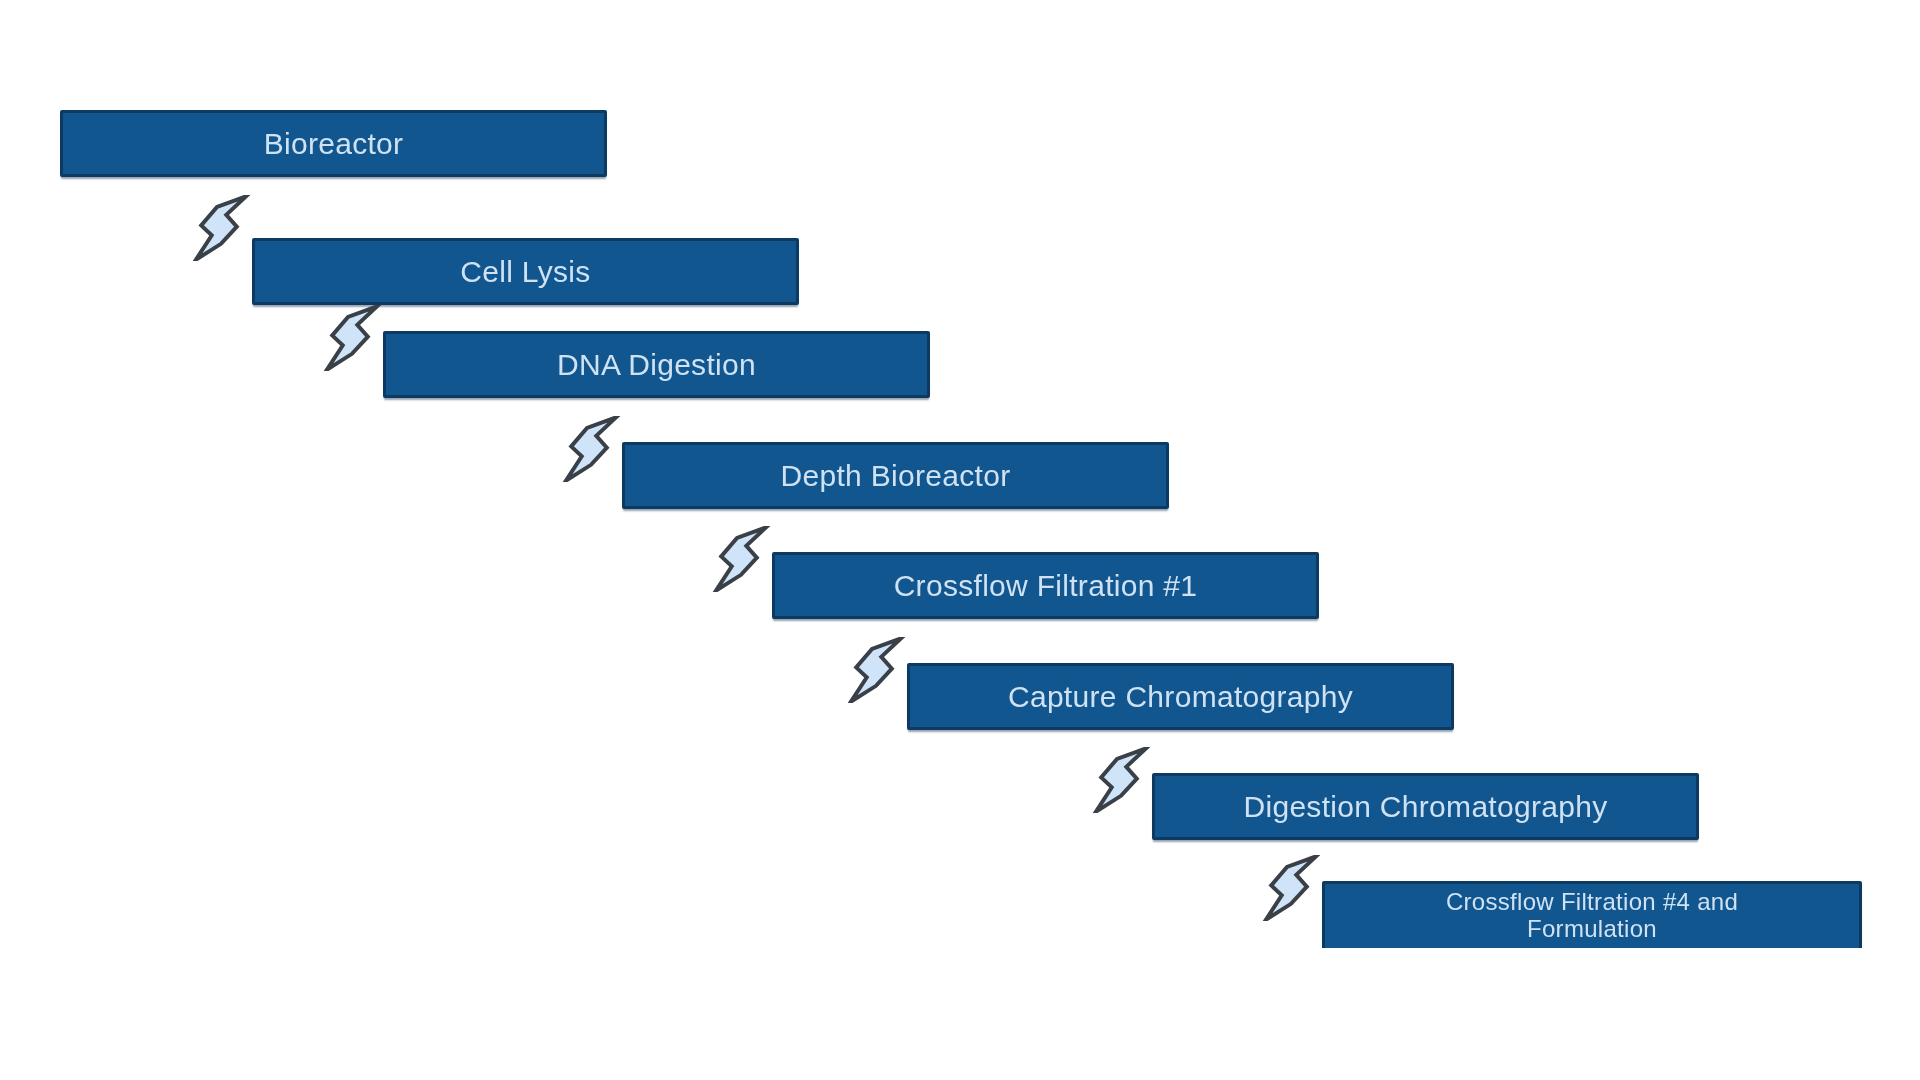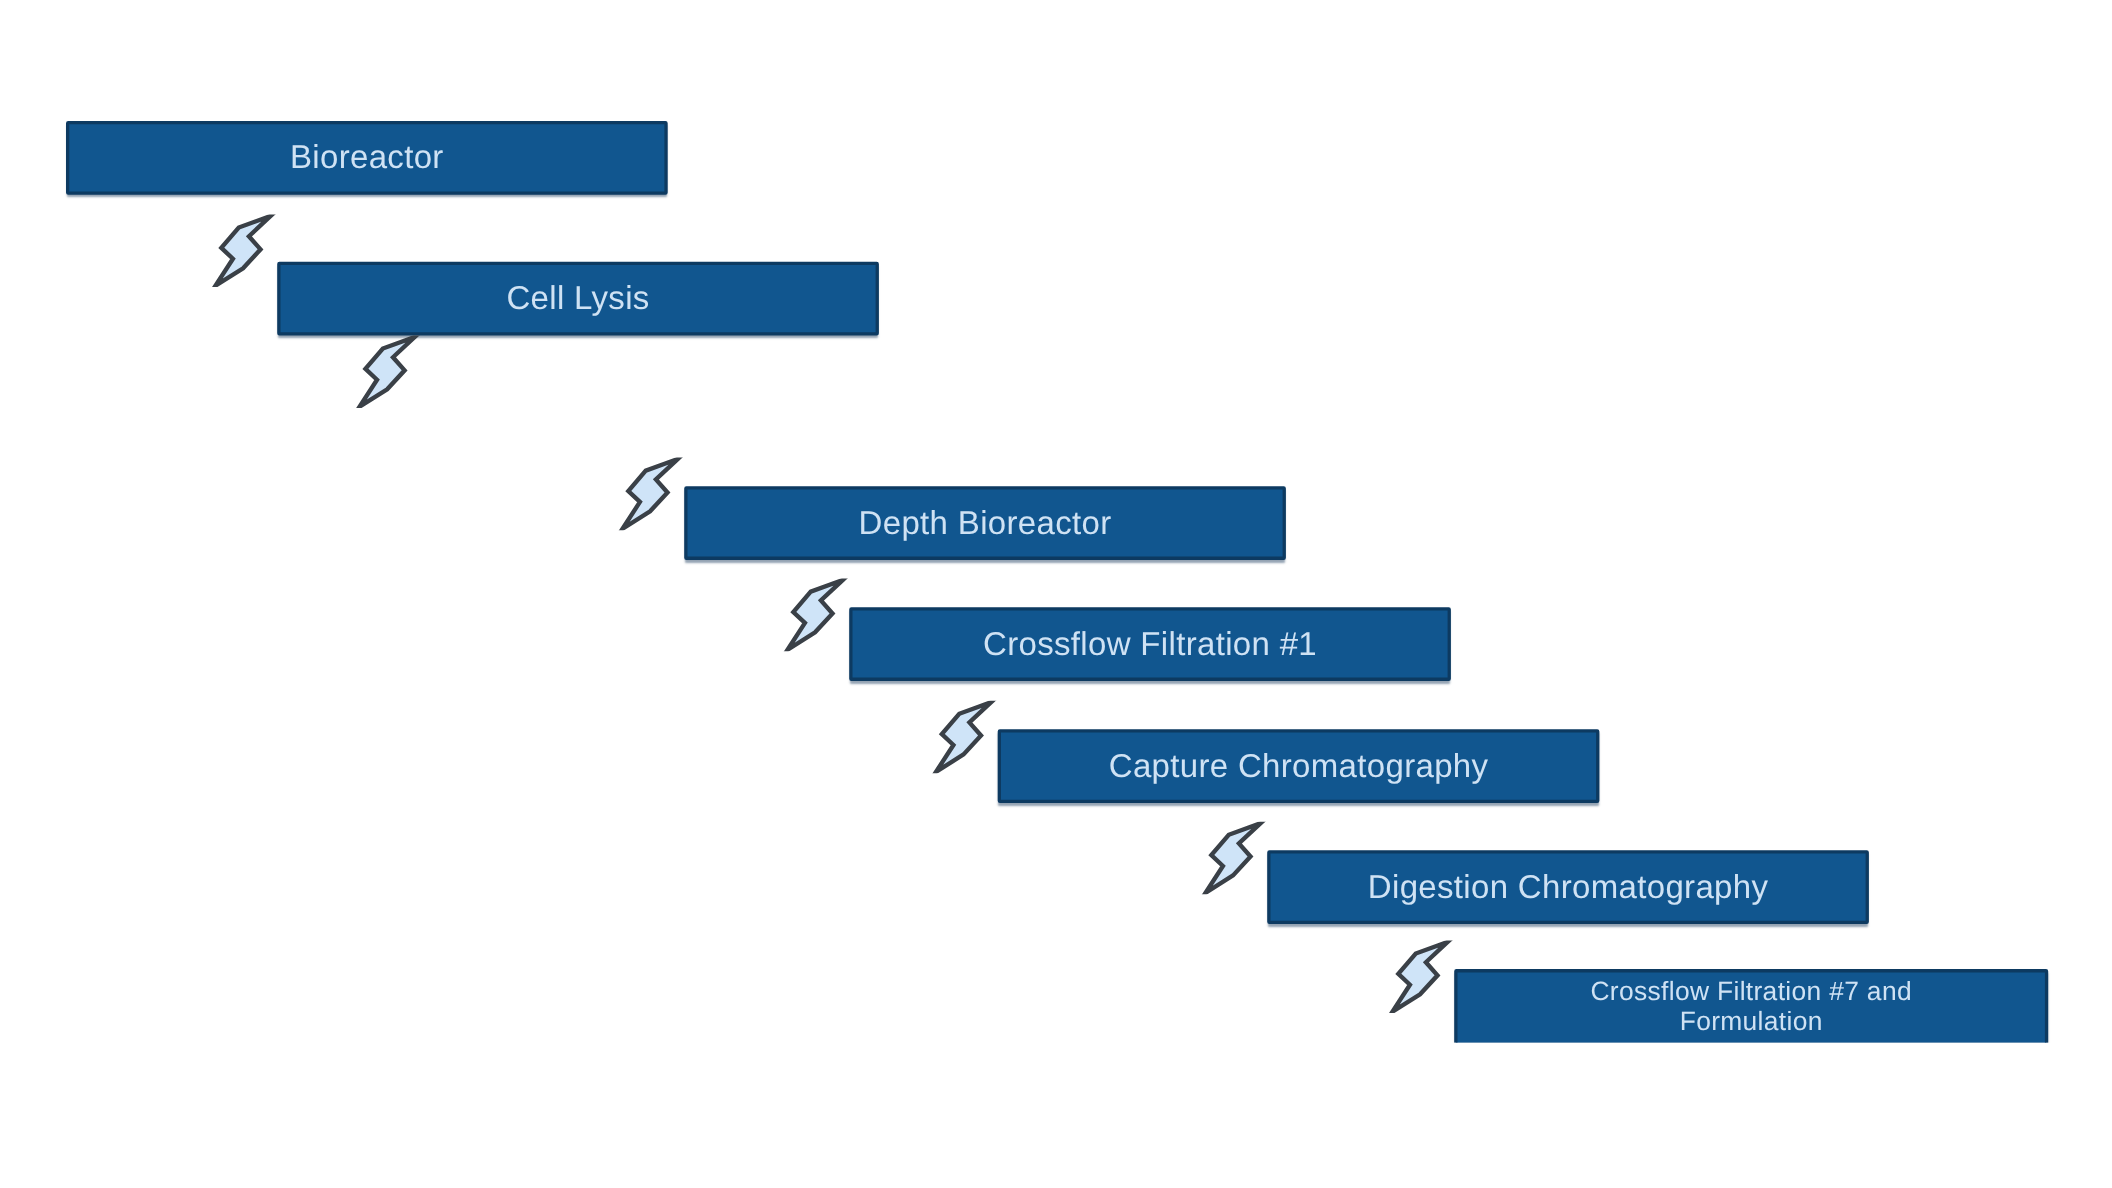--- a/index.html
+++ b/index.html
@@ -92,20 +92,23 @@
   <div class="step s2">
     <span class="label">Cell Lysis</span>
   </div>
 
   <div class="arrow a2">
     <svg viewBox="0 0 100 100" stroke-miterlimit="10" aria-hidden="true">
       <polygon points="88,2 58,30 74,48 50,74 12,98 36,61 20,46 44,18"></polygon>
     </svg>
   </div>
 
+  <div class="step s3">
+    <span class="label">DNA Digestion</span>
+  </div>
 
   <div class="arrow a3">
     <svg viewBox="0 0 100 100" stroke-miterlimit="10" aria-hidden="true">
       <polygon points="88,2 58,30 74,48 50,74 12,98 36,61 20,46 44,18"></polygon>
     </svg>
   </div>
 
   <div class="step s4">
     <span class="label">Depth Bioreactor</span>
   </div>
@@ -140,16 +143,16 @@
     <span class="label">Digestion Chromatography</span>
   </div>
 
   <div class="arrow a7">
     <svg viewBox="0 0 100 100" stroke-miterlimit="10" aria-hidden="true">
       <polygon points="88,2 58,30 74,48 50,74 12,98 36,61 20,46 44,18"></polygon>
     </svg>
   </div>
 
   <div class="step s8">
-    <span class="label">Crossflow Filtration #7 and Formulation</span>
+    <span class="label">Crossflow Filtration #4 and Formulation</span>
   </div>
 
 </div>
 
 </body></html>

